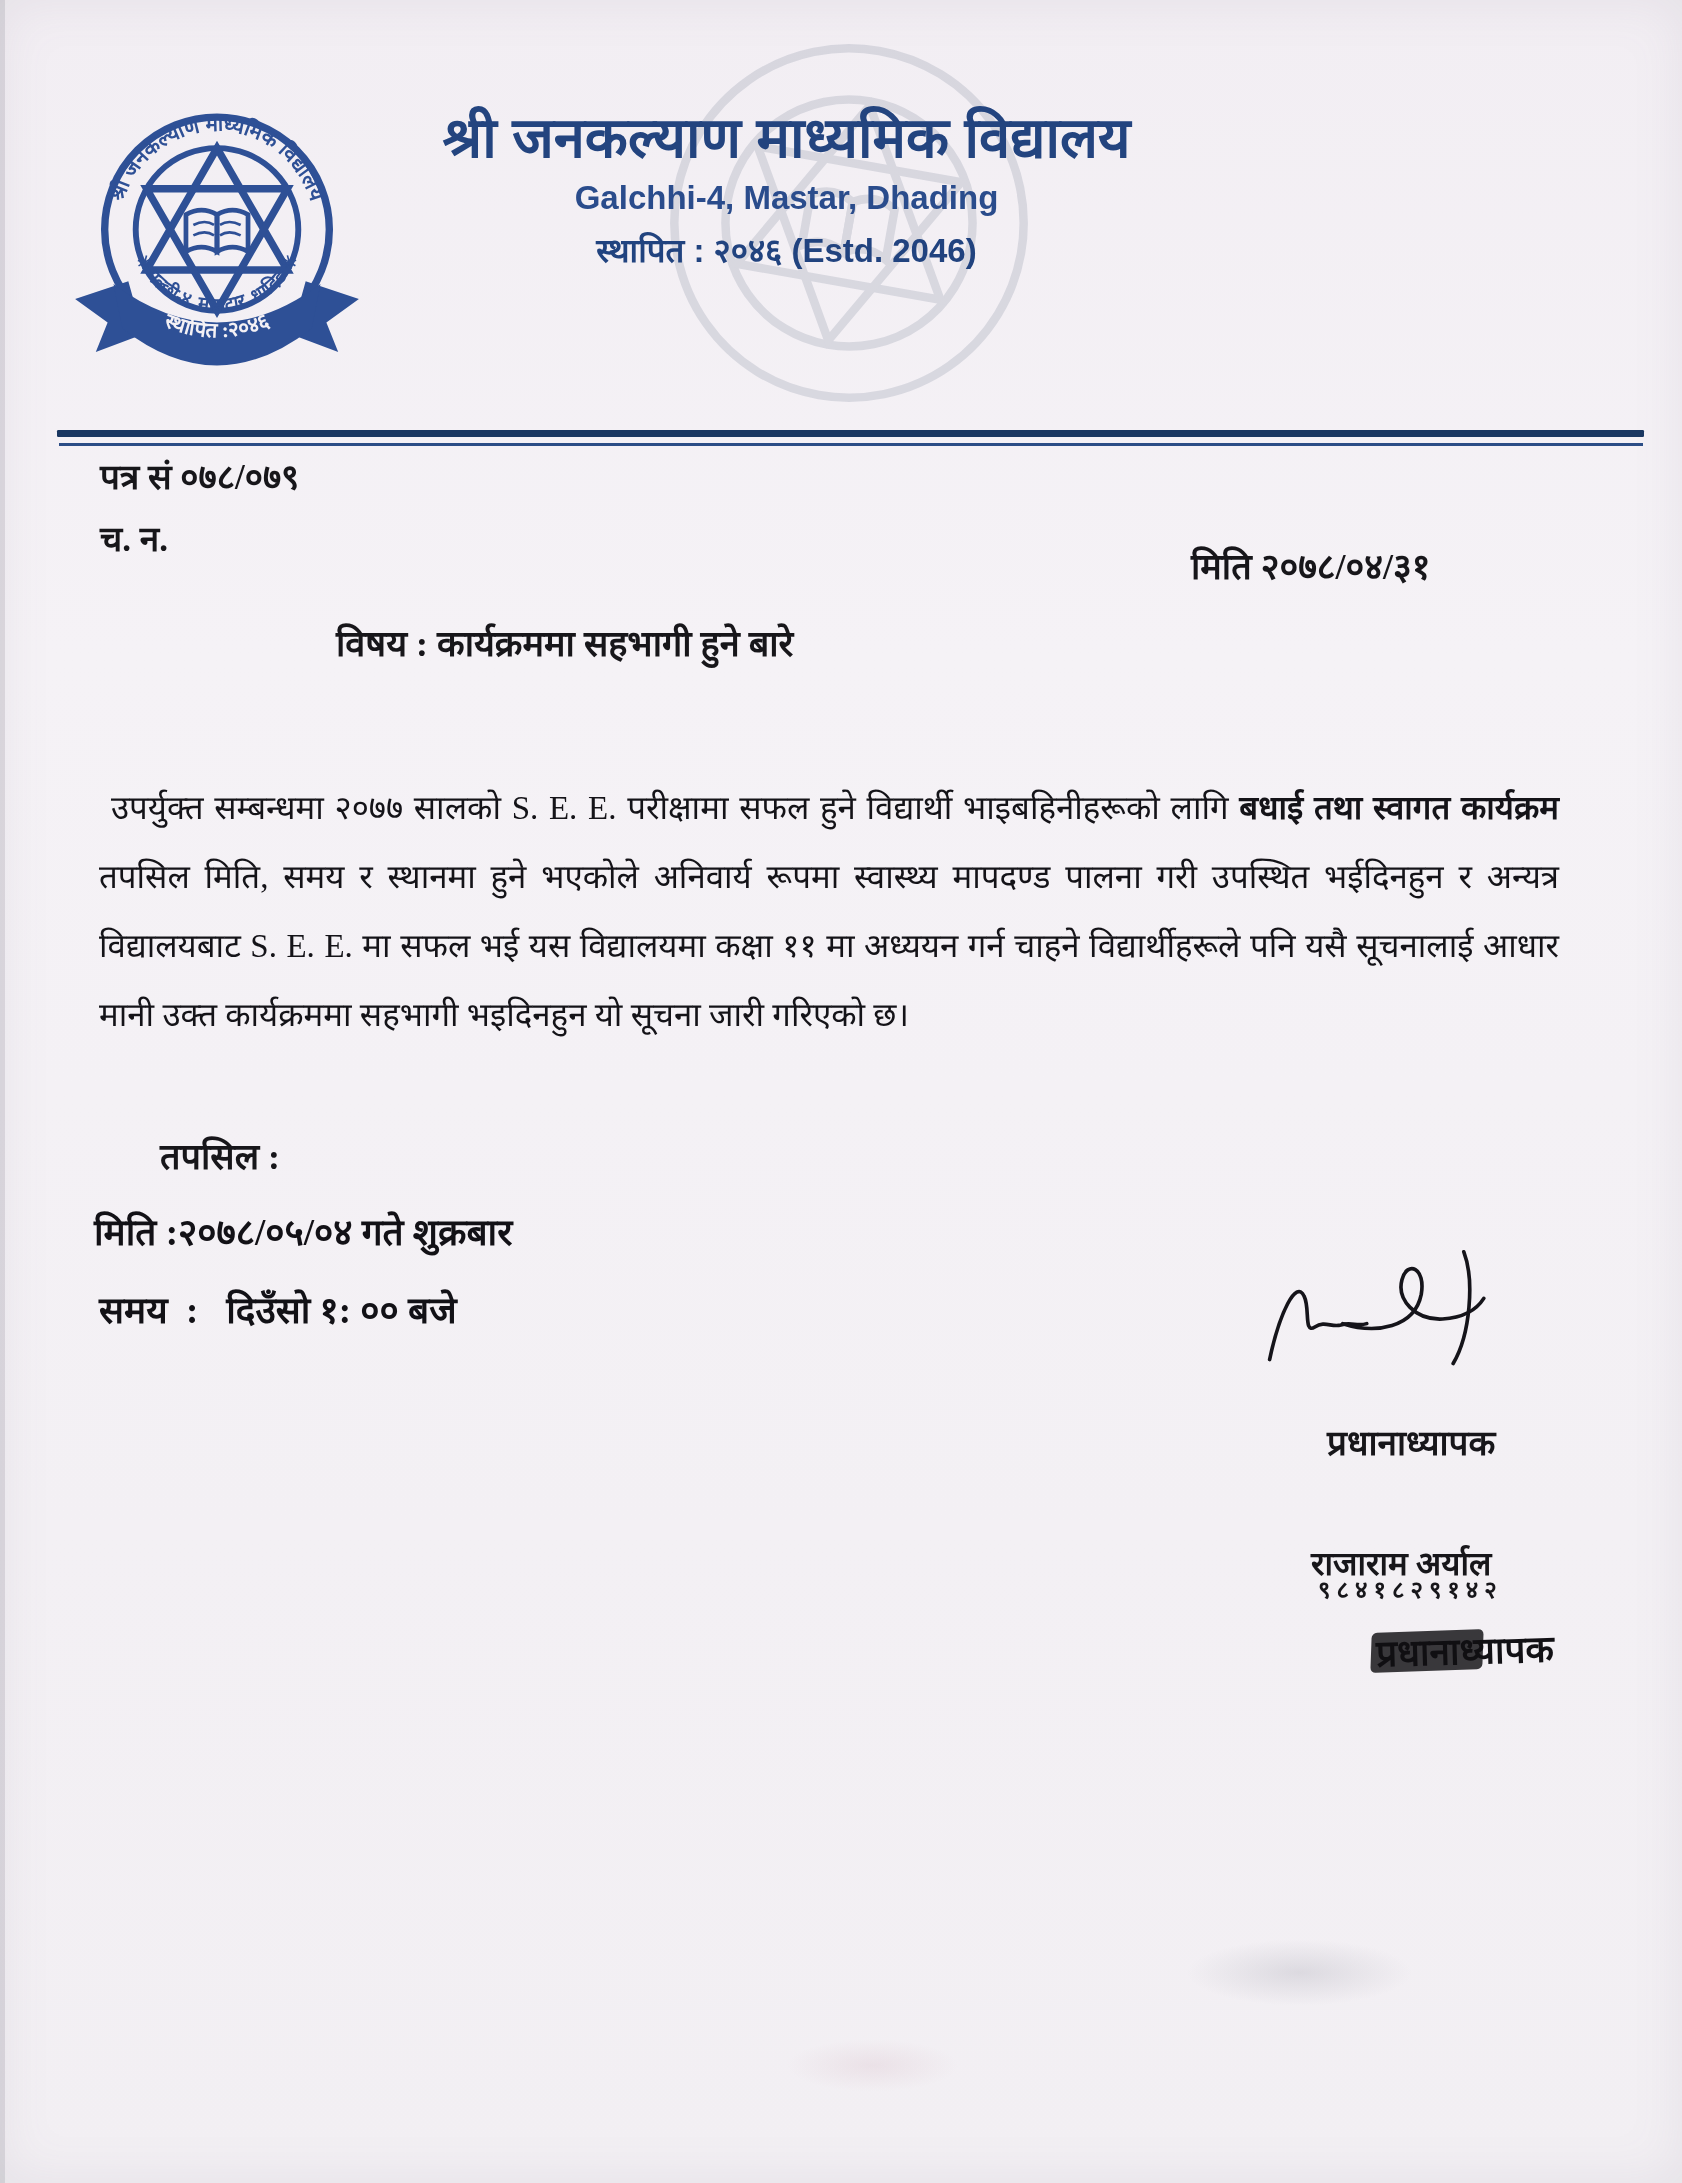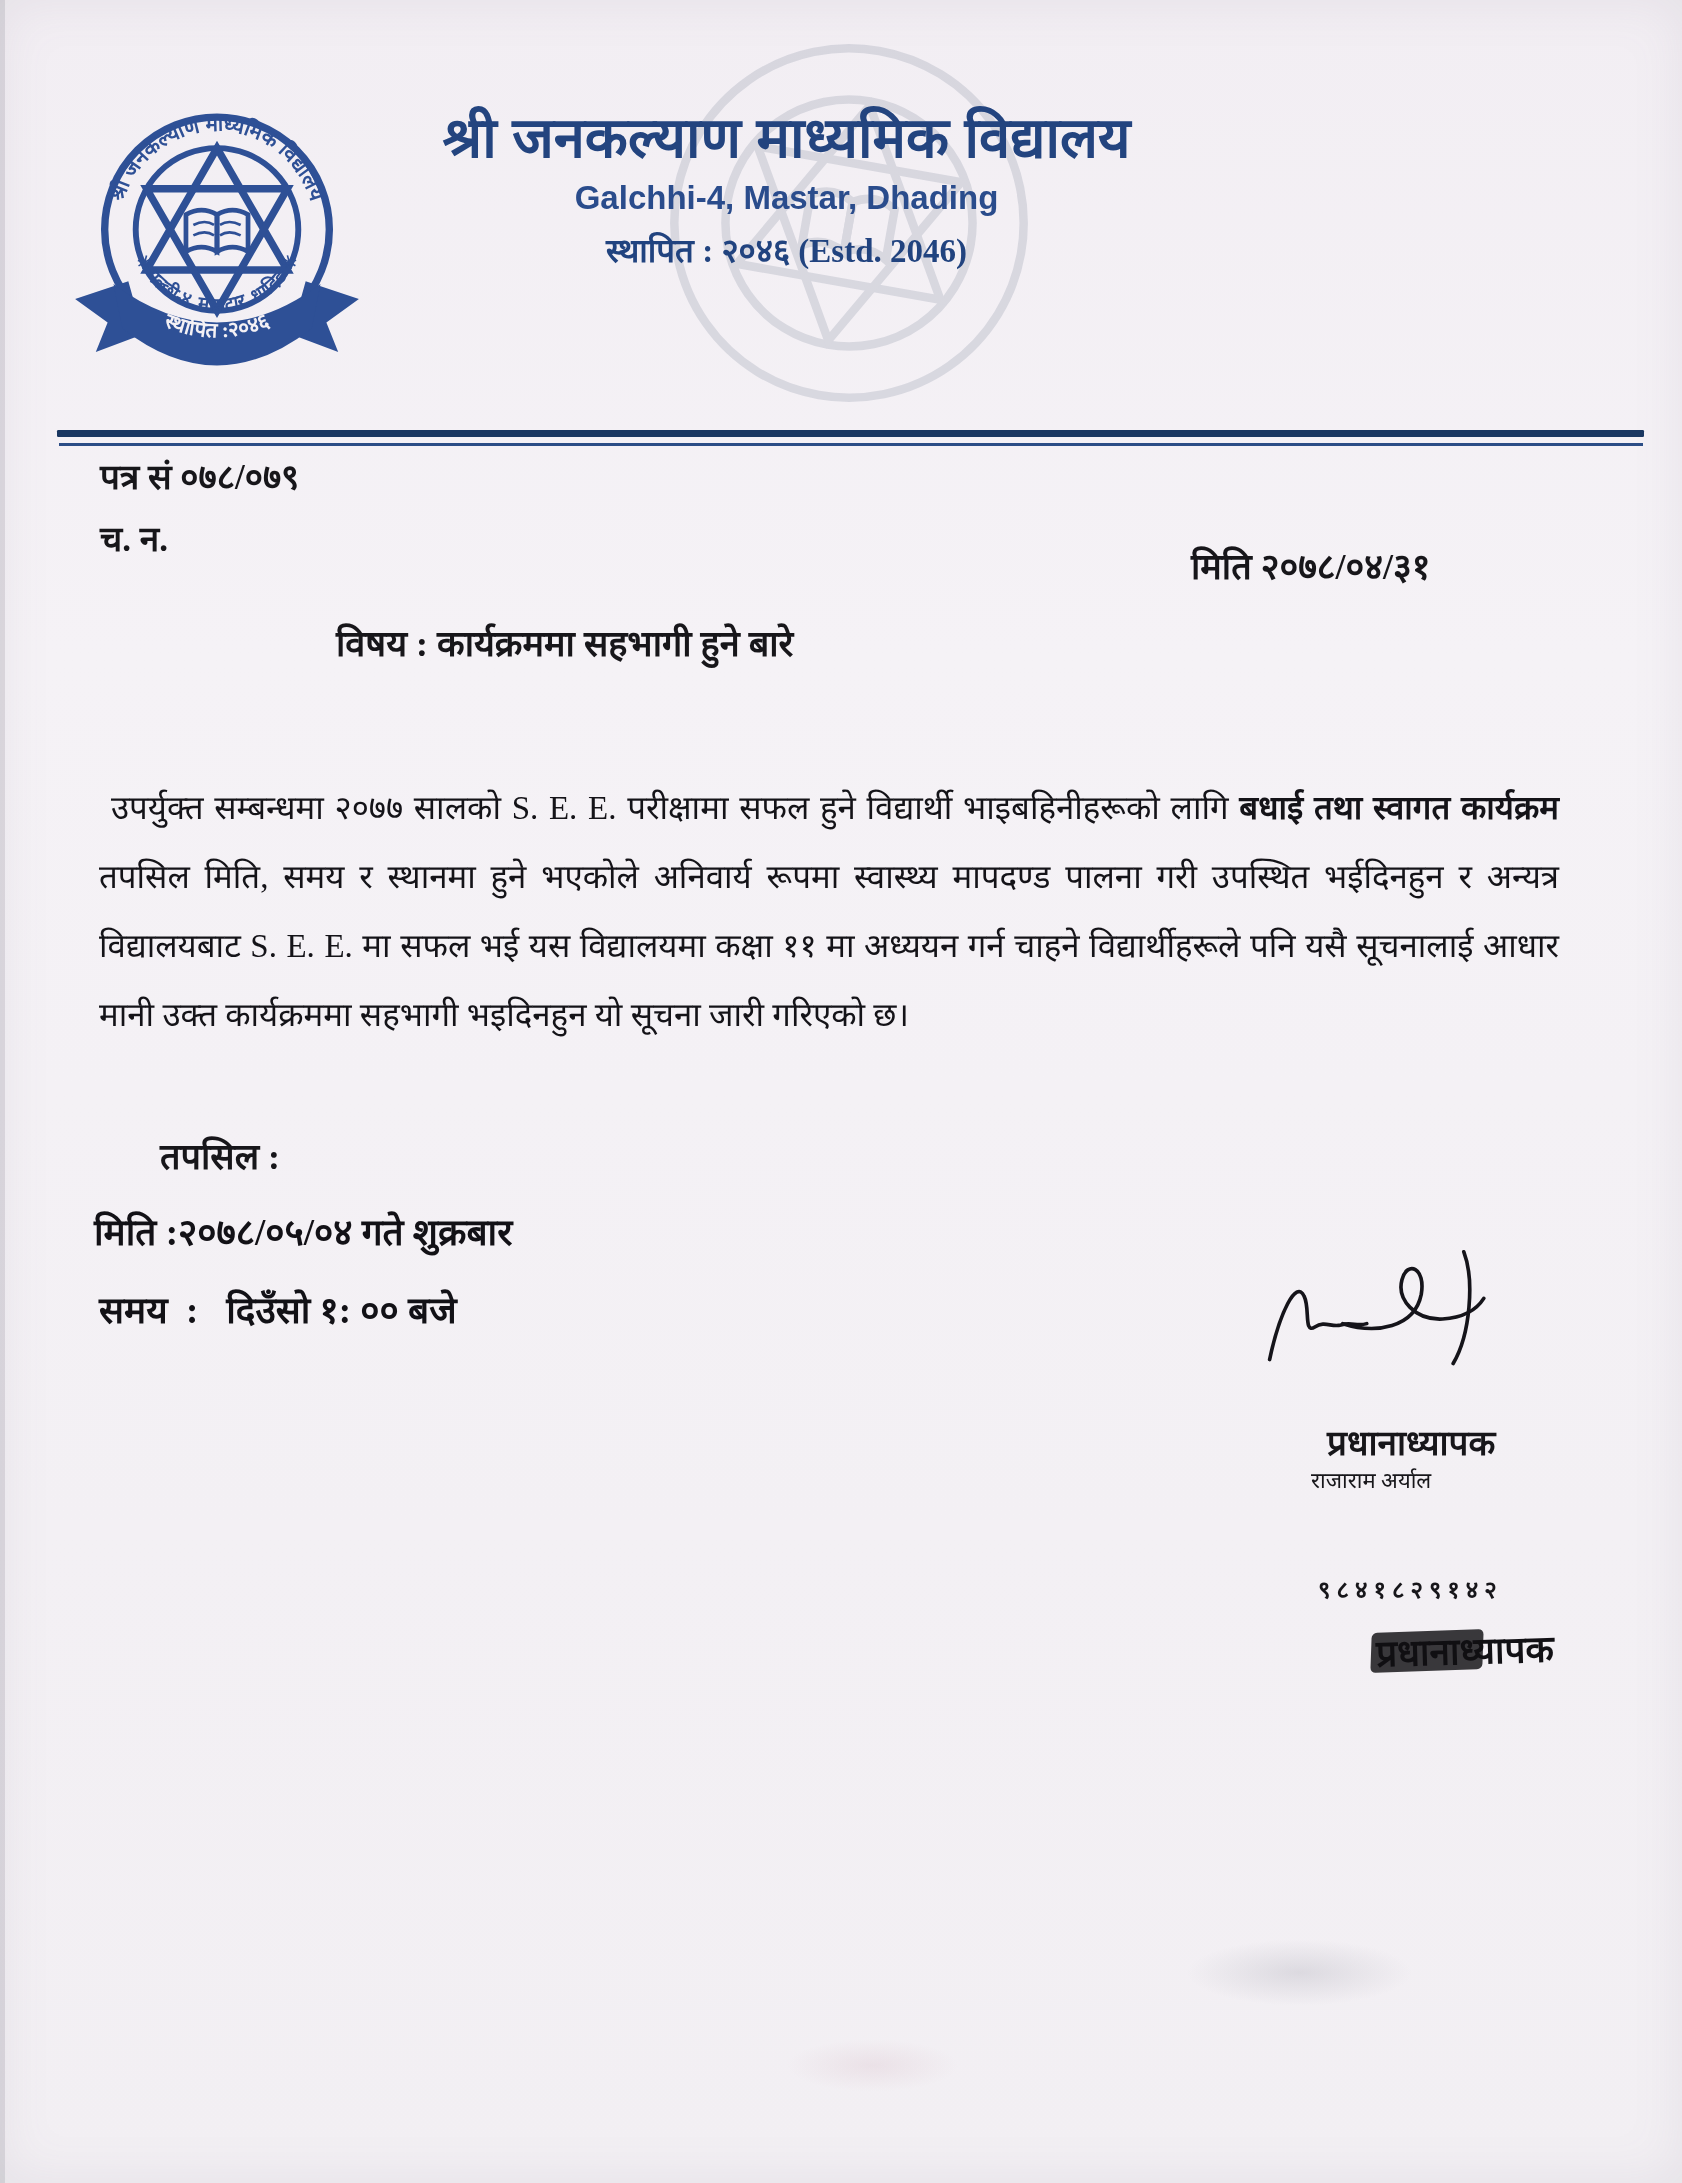--- a/index.html
+++ b/index.html
@@ -13,42 +13,42 @@
     color:#17161a;
     box-shadow:inset 0 0 53px rgba(120,110,130,.10);
   }
   .edge{position:absolute;left:0;top:0;width:4.7px;height:100%;background:rgba(60,60,70,.12);}
   .abs{position:absolute;}
   .hdr-center{left:370px;top:107px;width:833px;text-align:center;}
   .title-np{font-size:56px;font-weight:700;color:#23447f;line-height:1.1;font-family:"Liberation Sans","DejaVu Sans",sans-serif;}
   .title-en{font-size:51px;font-weight:700;color:#1f4183;line-height:1.05;font-family:"Liberation Sans","DejaVu Sans",sans-serif;margin-top:5.3px;}
   .addr-np{font-size:35px;font-weight:700;color:#21437f;margin-top:17.3px;font-family:"Liberation Sans","DejaVu Sans",sans-serif;}
   .addr-en{font-size:33px;font-weight:600;color:#2a4c8c;margin-top:10.7px;font-family:"Liberation Sans","DejaVu Sans",sans-serif;}
-  .estd{font-size:33px;font-weight:700;color:#21437f;margin-top:9.3px;font-family:Liberation Serif, serif;text-align:center;}
+  .estd{font-size:33px;font-weight:700;color:#21437f;margin-top:9.3px;font-family:Liberation Sans, sans-serif;text-align:center;}
   .phone{left:1229px;top:333px;width:426px;font-size:31px;font-weight:700;color:#2f5399;font-family:"Liberation Sans","DejaVu Sans",sans-serif;}
   .rule1{left:57px;top:430px;width:1587px;height:6.7px;background:#1a3761;border-radius:1.3px;}
   .rule2{left:59px;top:443px;width:1584px;height:2.7px;background:#2c4d86;}
   .ref{left:100px;top:452px;font-size:35px;font-weight:600;}
   .chn{left:100px;top:514px;font-size:35px;font-weight:600;}
   .date{left:1191px;top:541px;font-size:36px;font-weight:600;}
   .subject{left:336px;top:618px;font-size:36px;font-weight:700;}
   .bodytext{
     left:99px;top:774px;width:1460px;
     font-size:33px;line-height:69px;text-align:justify;
     font-weight:500;color:#141318;text-indent:12px;
   }
   .bodytext b{font-weight:800;}
   .tapasil{left:160px;top:1131px;font-size:36px;font-weight:700;}
   .sched{white-space:pre;font-size:37px;font-weight:650;color:#121116;}
   .s1{left:94px;top:1205px;text-align:center;}
   .s2{left:99px;top:1283px;}
   .s3{left:99px;top:1362px;}
   .sig-svg{left:1243px;top:1233px;}
   .sig-title{left:1327px;top:1418px;font-size:35px;font-weight:650;}
-  .sig-name{left:1311px;top:1464px;font-size:22px;font-weight:400;}
+  .sig-name{left:1311px;top:1540px;font-size:33px;font-weight:700;}
   .sig-phone{left:1318px;top:1572px;font-size:24px;font-weight:650;letter-spacing:6px;}
   .stamp{left:1376px;top:1624px;font-size:37px;font-weight:800;color:#121115;transform:rotate(-1.6deg);font-family:"Liberation Sans","DejaVu Sans",sans-serif;}
   .stamp-blob{left:1371px;top:1631px;width:112px;height:40px;background:rgba(16,15,18,.82);border-radius:5.3px;transform:rotate(-2deg) skewX(-4deg);}
   .ghost{left:636px;top:10px;opacity:.20;transform:rotate(10deg);}
   .smudge1{left:1186px;top:1939px;width:227px;height:67px;background:radial-gradient(ellipse at center,rgba(140,140,155,.22),transparent 70%);}
   .smudge2{left:786px;top:2039px;width:173px;height:53px;background:radial-gradient(ellipse at center,rgba(200,160,175,.18),transparent 70%);}
 </style>
 </head>
 <body>
 

